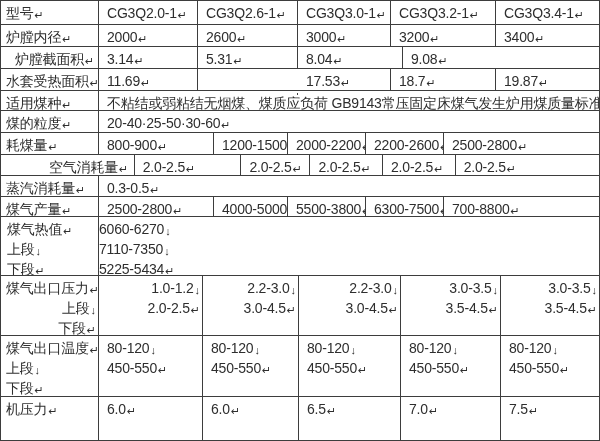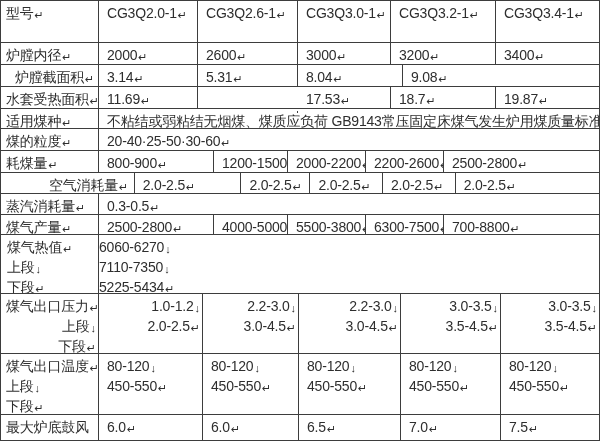--- a/index.html
+++ b/index.html
@@ -31,21 +31,21 @@
   .cell.label{padding-left:5px;}
   .cell.center{text-align:left;padding-left:0;padding-right:0;}
   .ln{height:20px;line-height:20px;}
   .t{letter-spacing:-0.2px;}
   .mk{font-size:11px;margin-left:1px;position:relative;top:1px;}
 </style>
 </head>
 <body>
 
 <div id="stage">
-    <div class="row" style="height: 42px;">
+    <div class="row" style="height: 24px;">
       <div class="cell label" style="width: 98px;">
         <div class="ln"><span class="t">型号</span><span class="mk">↵</span></div>
       </div>
       <div class="cell" style="width: 99px;">
         <div class="ln"><span class="t">CG3Q2.0-1</span><span class="mk">↵</span></div>
       </div>
       <div class="cell" style="width: 100px;">
         <div class="ln"><span class="t">CG3Q2.6-1</span><span class="mk">↵</span></div>
       </div>
       <div class="cell" style="width: 93px;">
@@ -260,21 +260,20 @@
         <div class="ln"><span class="t">80-120</span><span class="mk">↓</span></div>
         <div class="ln"><span class="t">450-550</span><span class="mk">↵</span></div>
       </div>
       <div class="cell" style="width: 98px;">
         <div class="ln"><span class="t">80-120</span><span class="mk">↓</span></div>
         <div class="ln"><span class="t">450-550</span><span class="mk">↵</span></div>
       </div>
     </div>
     <div class="row" style="height: 43px;">
       <div class="cell label" style="width: 98px;">
-        <div class="ln"><span class="t">最大炉底鼓风</span></div>
         <div class="ln"><span class="t">机压力</span><span class="mk">↵</span></div>
       </div>
       <div class="cell" style="width: 104px;">
         <div class="ln"><span class="t">6.0</span><span class="mk">↵</span></div>
       </div>
       <div class="cell" style="width: 96px;">
         <div class="ln"><span class="t">6.0</span><span class="mk">↵</span></div>
       </div>
       <div class="cell" style="width: 102px;">
         <div class="ln"><span class="t">6.5</span><span class="mk">↵</span></div>

